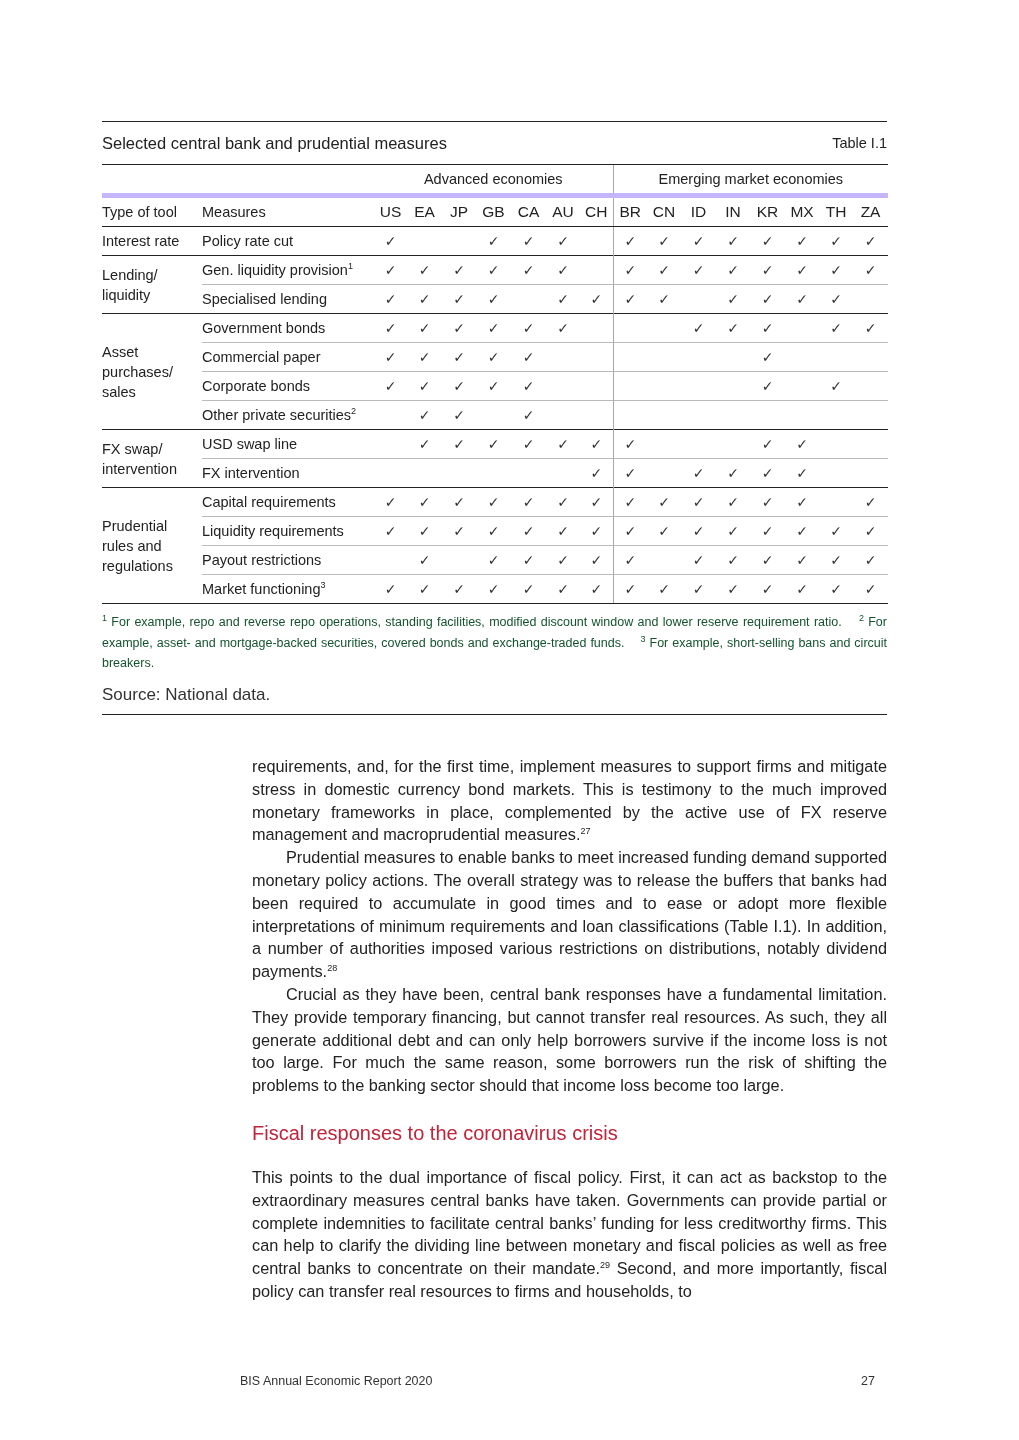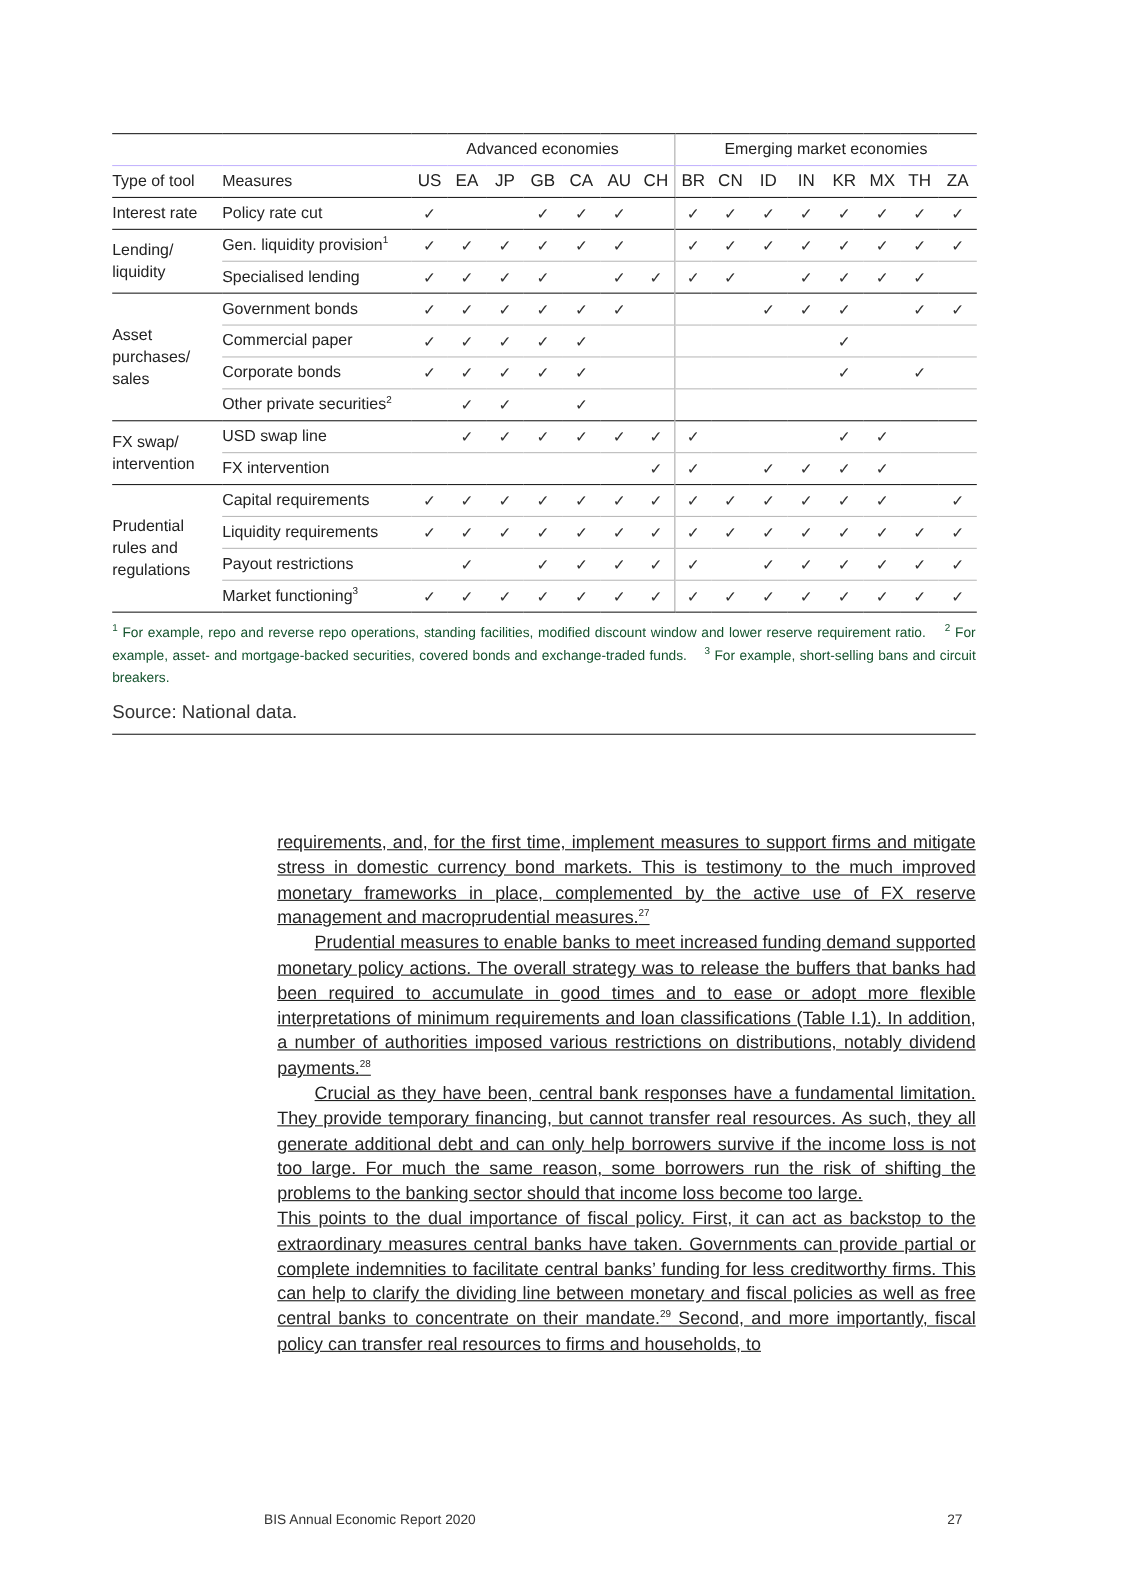--- a/index.html
+++ b/index.html
@@ -5,45 +5,49 @@
   html, body { margin: 0; padding: 0; background: #ffffff; }
   body { width: 1019px; height: 1440px; position: relative; overflow: hidden;
          font-family: "Liberation Sans", "DejaVu Sans", sans-serif; color: #1a1a1a; }
   .tblwrap { position: absolute; left: 102px; top: 121px; width: 785px; }
   .tbl-title-row { border-top: 1px solid #222; display: flex; justify-content: space-between;
                    align-items: center; height: 42px; font-size: 16.5px; color: #222; }
   .tbl-title-row .num { font-size: 14.5px; }
   table { border-collapse: collapse; width: 785px; table-layout: fixed; font-size: 14.5px; color: #222; }
   td, th { padding: 0; height: 28px; font-weight: normal; vertical-align: middle; }
   .grp-row th { height: 28px; border-top: 1px solid #222; font-size: 14.5px; }
-  .hdr-row th { border-top: 1px solid #c4b5fd; border-bottom: 1px solid #222; text-align: center; font-size: 15.5px; }
+  .hdr-row th { border-top: 5px solid #c4b5fd; border-bottom: 1px solid #222; text-align: center; font-size: 15.5px; }
   .hdr-row th.left { text-align: left; font-size: 14.5px; }
   .c { text-align: center; font-size: 14px; color: #333; }
   .vdiv { border-left: 1px solid #aaa; }
   .tool { vertical-align: middle; line-height: 20px; padding-right: 4px; }
   .m { padding-left: 0px; }
   tr.row td.meas, tr.row td.c { border-top: 1px solid #bbb; }
   tr.row.grpstart td { border-top: 1px solid #222; }
   tr.row.last td { border-bottom: 1px solid #222; margin-left: 34px; }
   sup { font-size: 9px; vertical-align: super; line-height: 0; }
   .notes { margin-top: 8px; font-size: 12.5px; line-height: 20.5px; text-align: justify; color: #14532d; }
   .source { margin-top: 11px; font-size: 17px; color: #333; }
   .tbl-bottom { margin-top: 9px; border-top: 1px solid #222; }
   .body-text { position: absolute; left: 252px; width: 635px; top: 755px; font-size: 16.3px;
-               line-height: 22.8px; text-align: justify; color: #222; text-decoration: underline; }
+               line-height: 22.8px; text-align: justify; color: #222; }
   .body-text p { margin: 0; }
   .body-text p.indent { text-indent: 34px; }
   .body-text h2 { font-weight: normal; color: #c0233a; font-size: 20px; margin: 23px 0 20px 0; line-height: 26px; }
   .footer { position: absolute; top: 1374px; left: 240px; width: 635px; display: flex;
             justify-content: space-between; font-size: 12.5px; color: #333; }
 </style>
 </head>
 <body>
 
 <div class="tblwrap">
+  <div class="tbl-title-row">
+    <span>Selected central bank and prudential measures</span>
+    <span class="num">Table I.1</span>
+  </div>
   <table>
     <colgroup>
       <col style="width:100px">
         <col style="width:172px">
       <col style="width:33px">
         <col style="width:35px">
         <col style="width:34px">
         <col style="width:35px">
         <col style="width:35px">
         <col style="width:34px">
@@ -327,19 +331,20 @@
   </table>
   <div class="notes" id="notes"><span><sup>1</sup> <span>For example, repo and reverse repo operations, standing facilities, modified discount window and lower reserve requirement ratio.</span></span>&nbsp;&nbsp;&nbsp; <span><sup>2</sup> <span>For example, asset- and mortgage-backed securities, covered bonds and exchange-traded funds.</span></span>&nbsp;&nbsp;&nbsp; <span><sup>3</sup> <span>For example, short-selling bans and circuit breakers.</span></span></div>
   <div class="source">Source: National data.</div>
   <div class="tbl-bottom"></div>
 </div>
 
 <div class="body-text">
   <p><span>requirements, and, for the first time, implement measures to support firms and mitigate stress in domestic currency bond markets. This is testimony to the much improved monetary frameworks in place, complemented by the active use of FX reserve management and macroprudential measures.</span><sup>27</sup></p>
   <p class="indent"><span>Prudential measures to enable banks to meet increased funding demand supported monetary policy actions. The overall strategy was to release the buffers that banks had been required to accumulate in good times and to ease or adopt more flexible interpretations of minimum requirements and loan classifications (Table I.1). In addition, a number of authorities imposed various restrictions on distributions, notably dividend payments.</span><sup>28</sup></p>
   <p class="indent">Crucial as they have been, central bank responses have a fundamental limitation. They provide temporary financing, but cannot transfer real resources. As such, they all generate additional debt and can only help borrowers survive if the income loss is not too large. For much the same reason, some borrowers run the risk of shifting the problems to the banking sector should that income loss become too large.</p>
+  <h2>Fiscal responses to the coronavirus crisis</h2>
   <p><span>This points to the dual importance of fiscal policy. First, it can act as backstop to the extraordinary measures central banks have taken. Governments can provide partial or complete indemnities to facilitate central banks’ funding for less creditworthy firms. This can help to clarify the dividing line between monetary and fiscal policies as well as free central banks to concentrate on their mandate.</span><sup>29</sup><span> Second, and more importantly, fiscal policy can transfer real resources to firms and households, to</span></p>
 </div>
 
 <div class="footer">
   <span>BIS Annual Economic Report 2020</span>
   <span>27</span>
 </div>
 
 </body></html>

